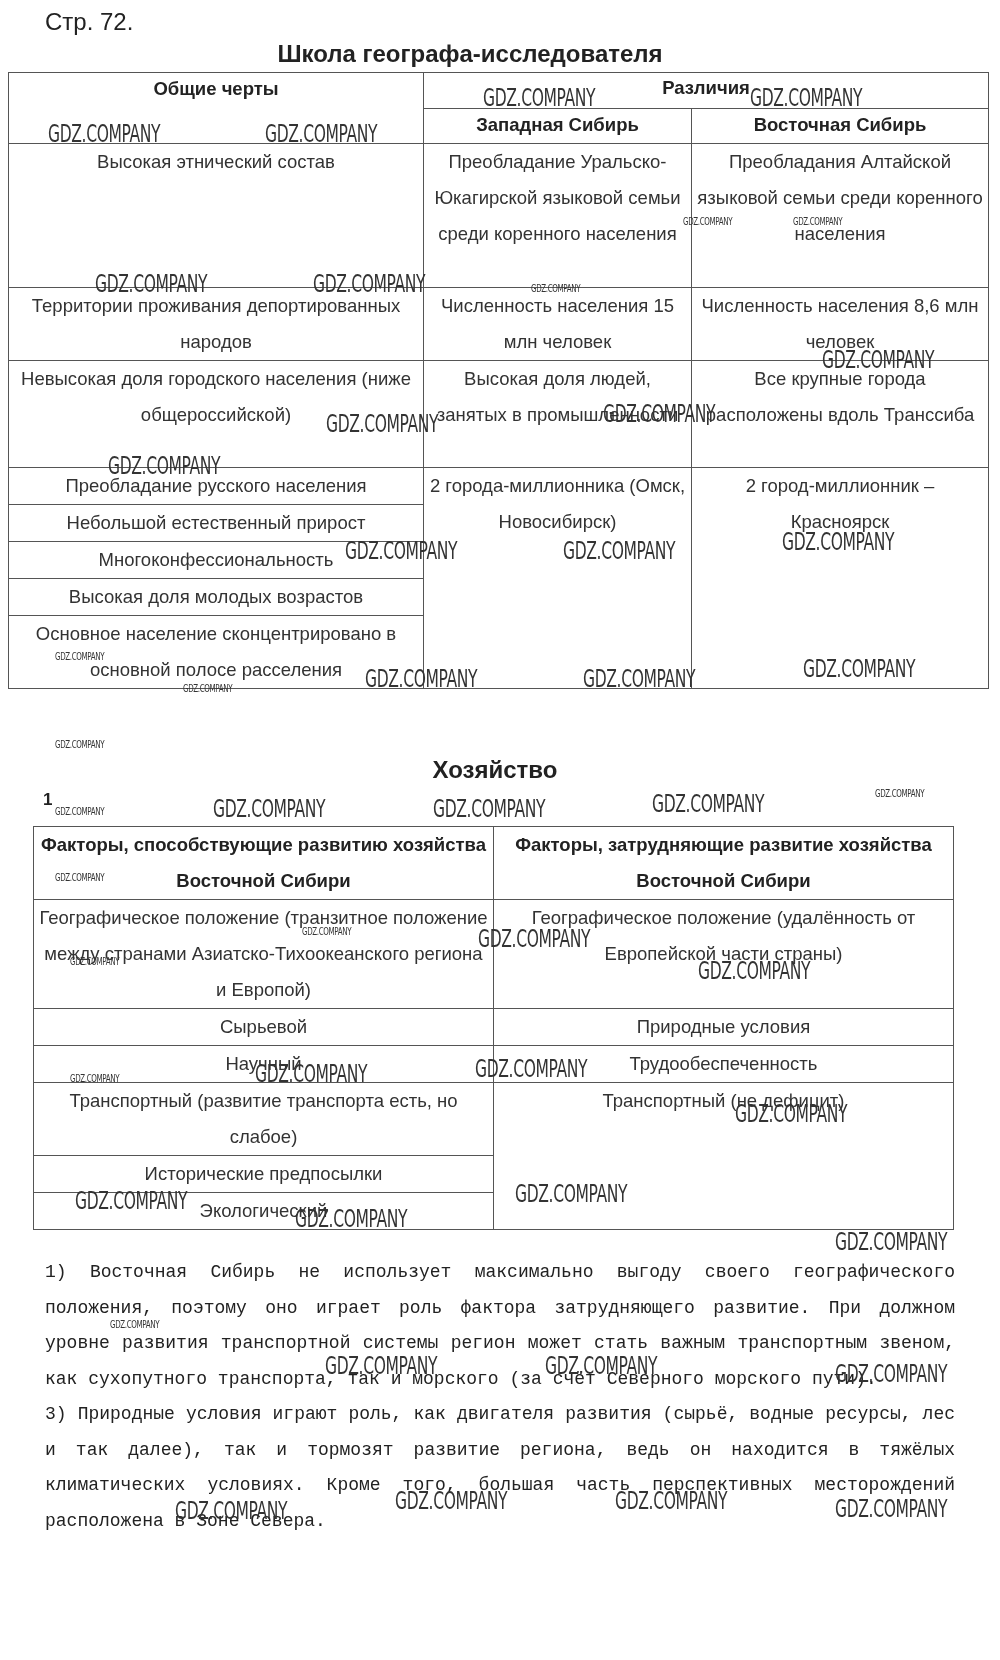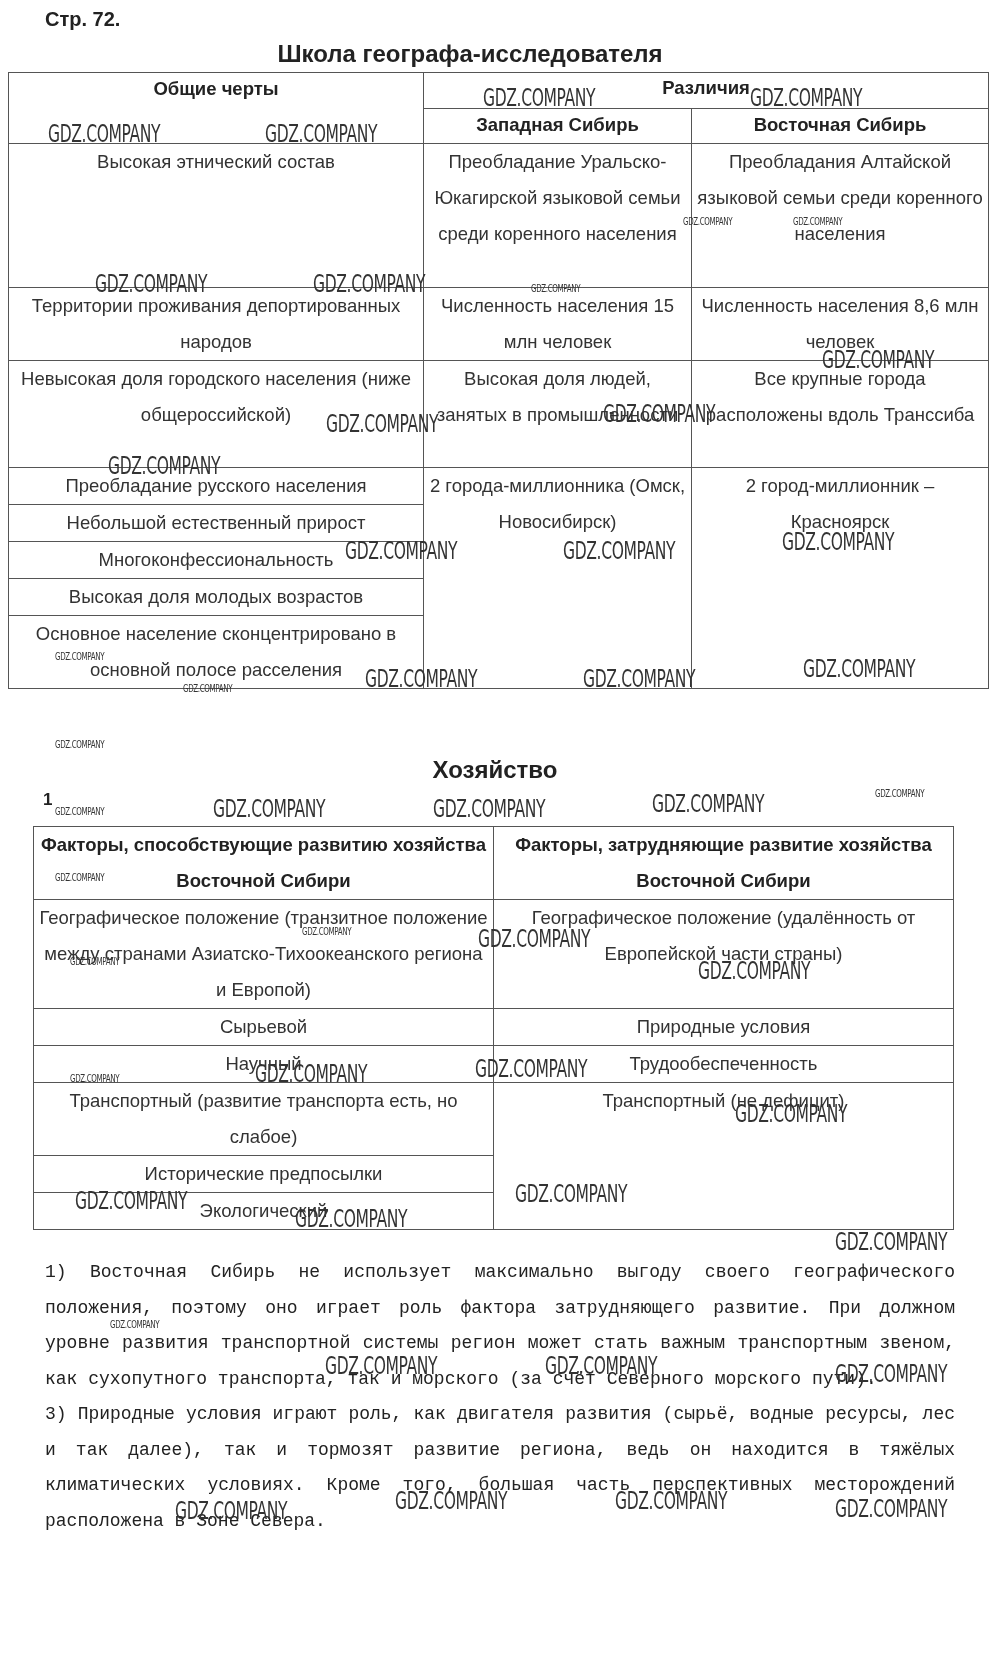--- a/index.html
+++ b/index.html
@@ -1,19 +1,19 @@
 <!DOCTYPE html>
 <html><head>
 <meta charset="utf-8">
 <style>
   html, body { margin:0; padding:0; background:#fff; }
   body { width:1000px; height:1660px; position:relative; overflow:hidden;
          font-family:"Liberation Sans", sans-serif; color:#222; }
   .abs { position:absolute; }
-  .page-label { left:45px; top:8px; font-size:20px; font-weight:bold; }
+  .page-label { left:45px; top:8px; font-size:24px; font-weight:normal; }
   .title { font-size:24px; font-weight:bold; text-align:center; }
   .wm { position:absolute; font-family:"DejaVu Sans Condensed","DejaVu Sans", sans-serif;
         font-weight:200; color:#333; transform:scaleX(0.72); transform-origin:left top;
         letter-spacing:-0.5px; white-space:nowrap; pointer-events:none; }
   .wm.big { font-size:24px; }
   .wm.small { font-size:11px; }
   table.grid { position:absolute; border-collapse:collapse; table-layout:fixed; }
   table.grid td, table.grid th { border:1.5px solid #555; text-align:center; vertical-align:top;
         font-size:18.5px; line-height:36px; padding:0 4px; font-weight:normal; color:#333; }
   table.grid th { font-weight:bold; color:#222; }

